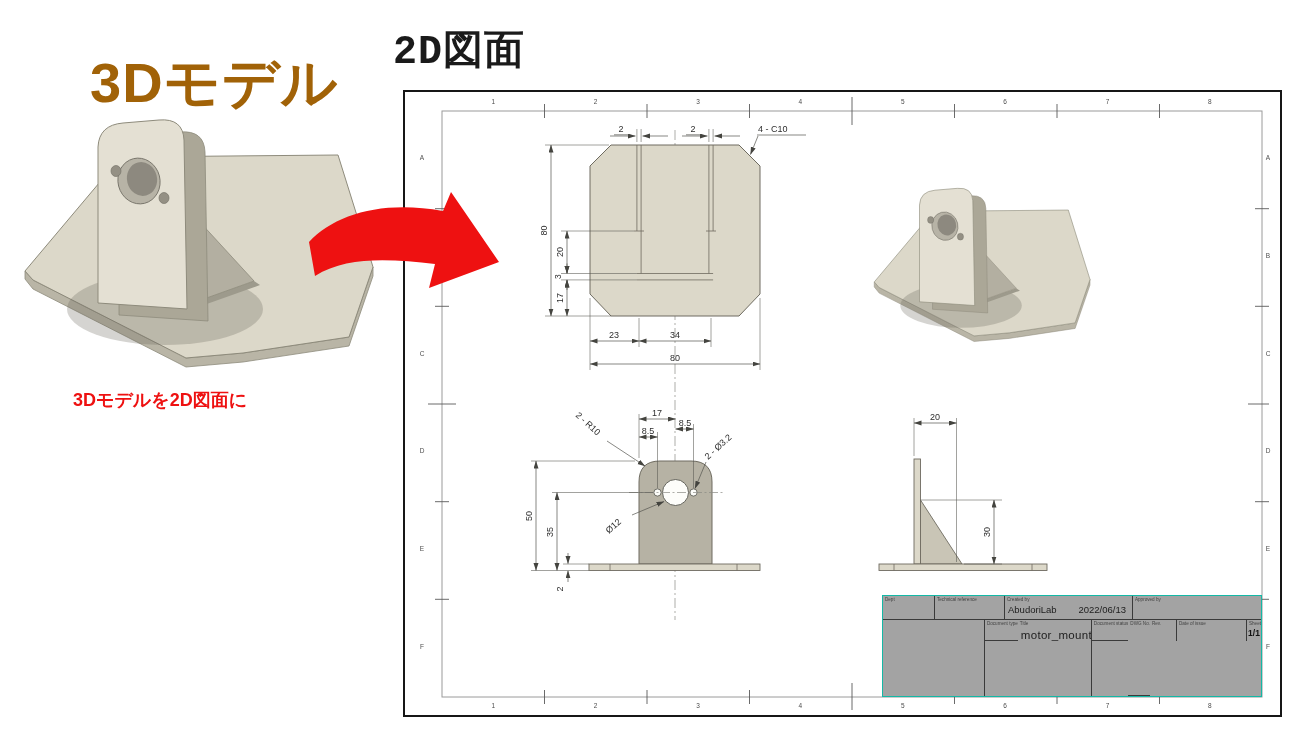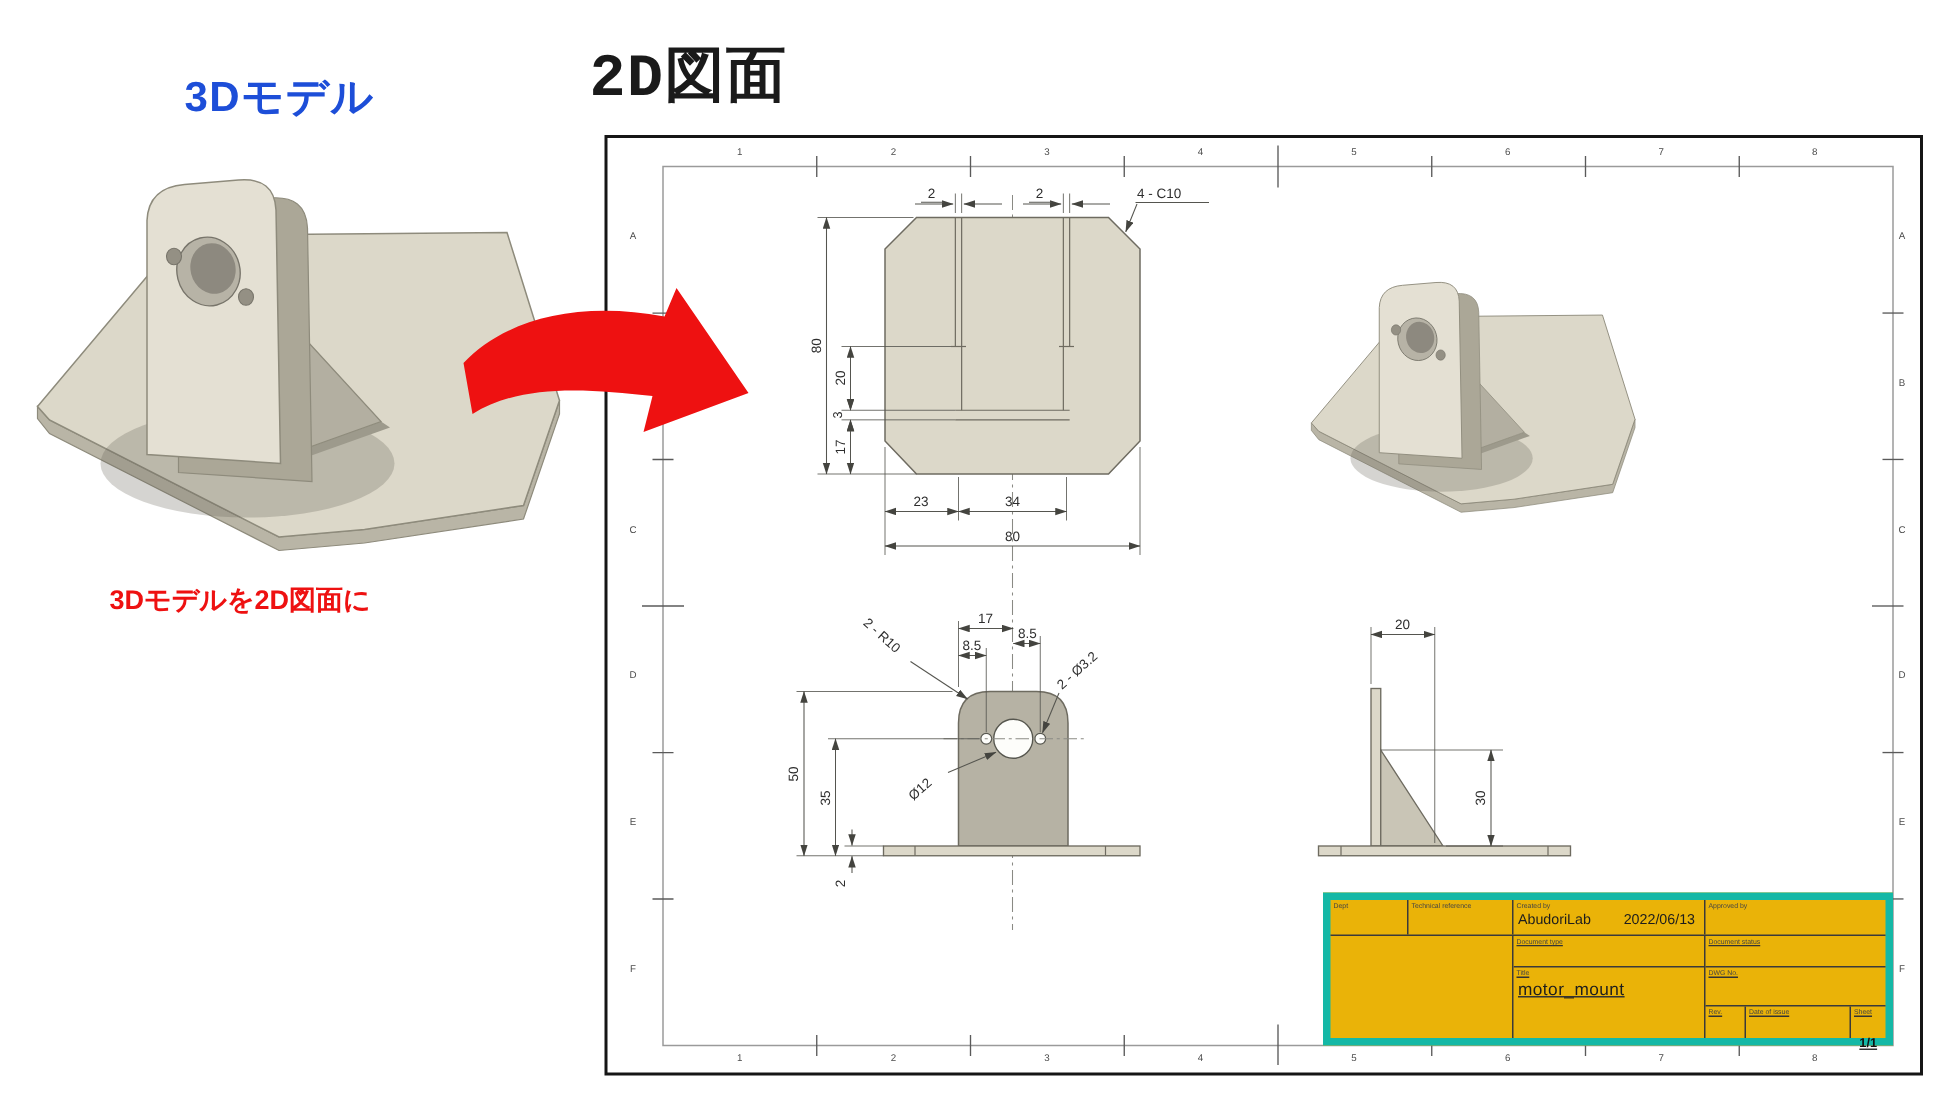--- a/index.html
+++ b/index.html
@@ -1,43 +1,43 @@
 <!DOCTYPE html>
 <html><head>
 <meta charset="utf-8">
 <style>
   html,body{margin:0;padding:0;background:#fff;}
   .stage{position:relative;width:1300px;height:745px;background:#fff;overflow:hidden;
          font-family:"Liberation Sans",sans-serif;}
-  .h-3d{position:absolute;left:90px;top:46px;font-size:28px;font-weight:800;color:#1d4ed8;letter-spacing:1px;margin-left:33px;}
+  .h-3d{position:absolute;left:90px;top:46px;font-size:56px;font-weight:800;color:#a16207;letter-spacing:1px;}
   .h-2d{position:absolute;left:393px;top:22px;font-size:40px;font-weight:800;color:#1a1a1a;letter-spacing:1px;font-family:Liberation Mono, monospace;}
   .caption{position:absolute;left:73px;top:381px;font-size:18px;line-height:39px;font-weight:800;color:#ee1111;}
   .model-svg{position:absolute;left:10px;top:103px;width:420px;height:320px;}
   .arrow-svg{position:absolute;left:295px;top:176px;width:215px;height:140px;z-index:6;}
   .sheet{position:absolute;left:403px;top:90px;width:879px;height:627px;background:#fff;
          border:2px solid #161616;box-sizing:border-box;z-index:2;}
   .sheet-svg{position:absolute;left:0;top:0;width:100%;height:100%;}
   .ruler{position:absolute;display:flex;color:#4c4c4c;font-size:6.5px;z-index:3;}
   .ruler span{flex:1;display:flex;align-items:center;justify-content:center;}
   .ruler-top{left:37px;top:1px;width:819px;height:16px;}
   .ruler-bottom{left:37px;bottom:2px;width:819px;height:15px;}
   .ruler-left{left:6px;top:17px;width:22px;height:586px;flex-direction:column;}
   .ruler-right{right:3px;top:17px;width:18px;height:586px;flex-direction:column;}
   
-  .tblock{position:absolute;left:477px;top:503px;width:380px;height:102px;background:#eab308;
-          border:5px solid #14b8a6;box-sizing:border-box;display:flex;flex-direction:column;z-index:4;
+  .tblock{position:absolute;left:477px;top:503px;width:380px;height:102px;background:#a3a3a3;
+          border:1px solid #14b8a6;box-sizing:border-box;display:flex;flex-direction:column;z-index:4;
           color:#333;}
   .tb-lab{font-size:4.6px;color:#444;padding:1px 0 0 2px;line-height:5.5px;white-space:nowrap;overflow:hidden;}
   .tb-cell{border-right:1px solid #3a3a3a;box-sizing:border-box;overflow:hidden;}
   .tb-row1{display:flex;height:24px;border-bottom:1px solid #3a3a3a;box-sizing:border-box;}
   .tb-rest{display:flex;flex:1;}
-  .tb-colstack{display:flex;flex-direction:column;box-sizing:border-box;text-decoration:underline;}
+  .tb-colstack{display:flex;box-sizing:border-box;}
   .tb-created-vals{display:flex;justify-content:space-between;padding:1px 6px 0 3px;font-size:9.5px;color:#1d1d1d;}
   .tb-title-val{font-size:11.5px;color:#1d1d1d;padding:2px 0 0 3px;letter-spacing:0.3px;}
-  .tb-sheet-val{font-size:8.5px;font-weight:700;color:#111;text-align:center;margin-top:12px;}
+  .tb-sheet-val{font-size:8.5px;font-weight:700;color:#111;text-align:center;margin-top:1px;}
   svg text.dim{font-family:"Liberation Sans",sans-serif;font-size:9px;fill:#2e2e2e;}
   svg text.dim-s{font-family:"Liberation Sans",sans-serif;font-size:8.5px;fill:#2e2e2e;}
 </style>
 </head>
 <body>
 
 <div class="stage">
 
   <div class="h-3d">3Dモデル</div>
 

